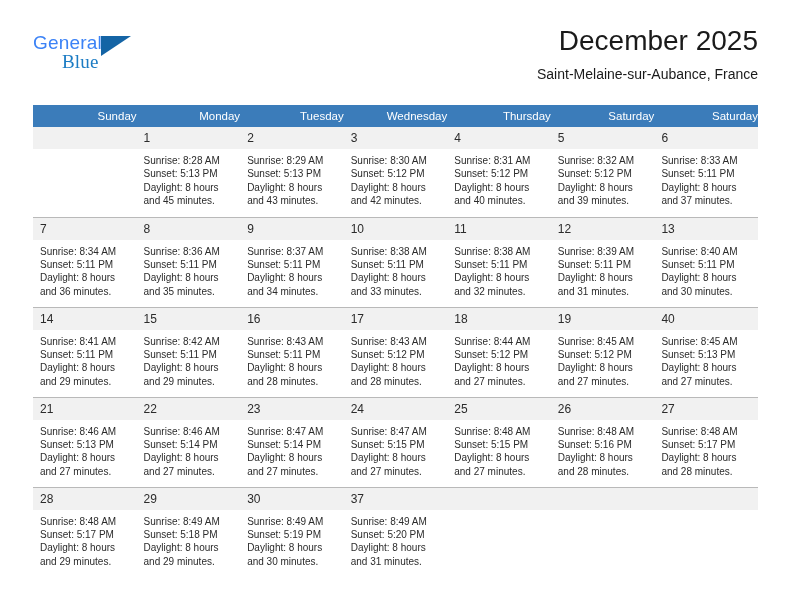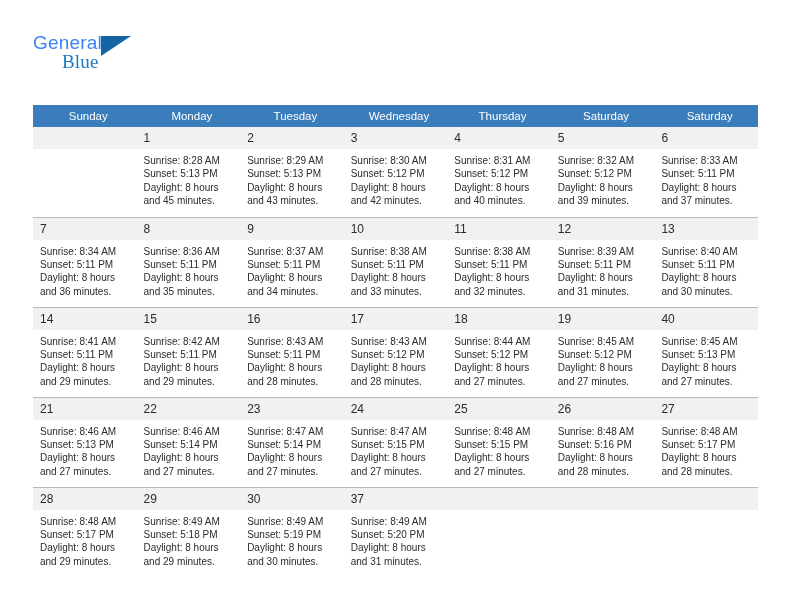--- a/index.html
+++ b/index.html
@@ -92,21 +92,21 @@
     top: 105px;
     width: 725px;
     border-collapse: collapse;
     table-layout: fixed;
   }
   .calendar th {
     background: #3b7cba;
     color: #ffffff;
     font-size: 11.5px;
     font-weight: normal;
-    text-align: center;
+    text-align: right;
     padding: 5px 0 5px 7px;
     height: 19px;
     box-sizing: border-box;
     border: none;
   }
   .calendar td {
     vertical-align: top;
     padding: 0;
     border-top: 1px solid #b9b9b9;
     border-bottom: none;
@@ -149,20 +149,24 @@
 <div class="page">
 
   <div class="header">
 
     <div class="brand">
       <span class="brand-general">General</span>
       <span class="brand-triangle"></span>
       <span class="brand-blue">Blue</span>
     </div>
 
+    <div class="title-block">
+      <div class="cal-title">December 2025</div>
+      <div class="cal-subtitle">Saint-Melaine-sur-Aubance, France</div>
+    </div>
 
   </div>
 
   <table class="calendar">
     <thead>
       <tr>
         <th>Sunday</th>
         <th>Monday</th>
         <th>Tuesday</th>
         <th>Wednesday</th>

